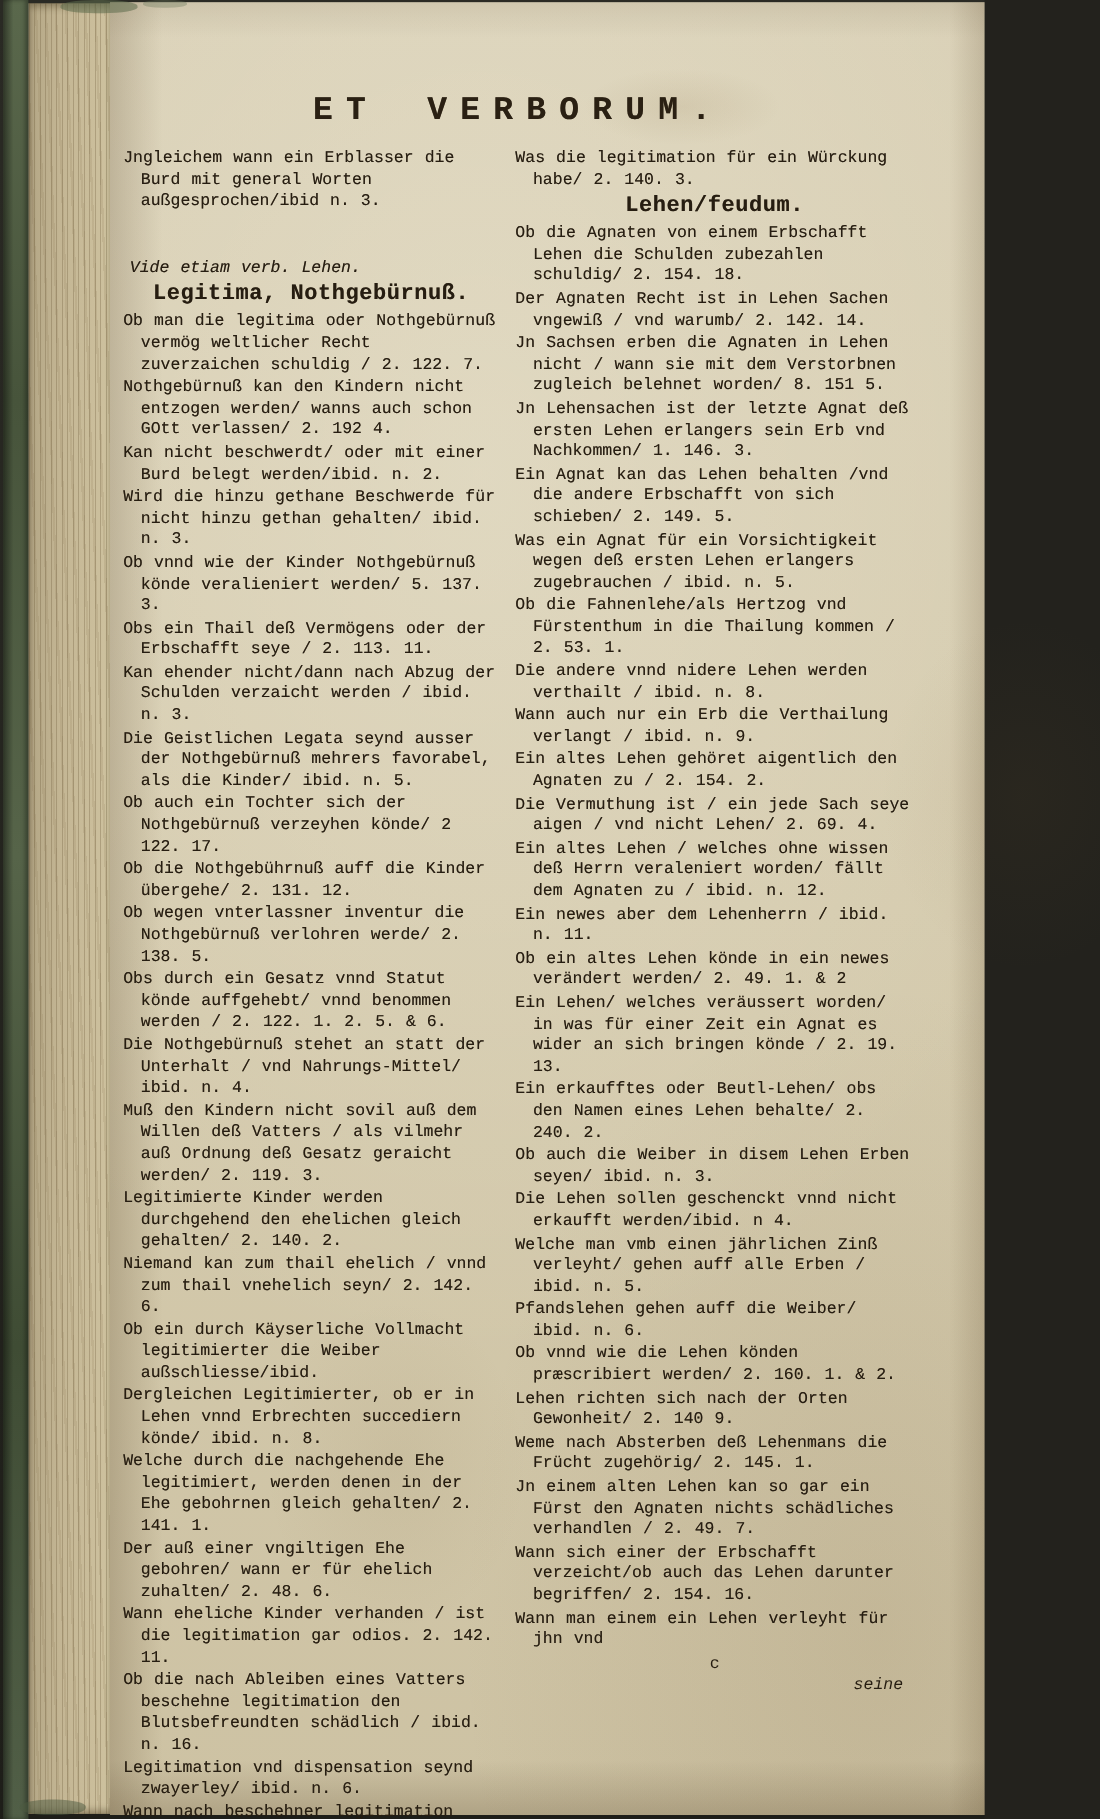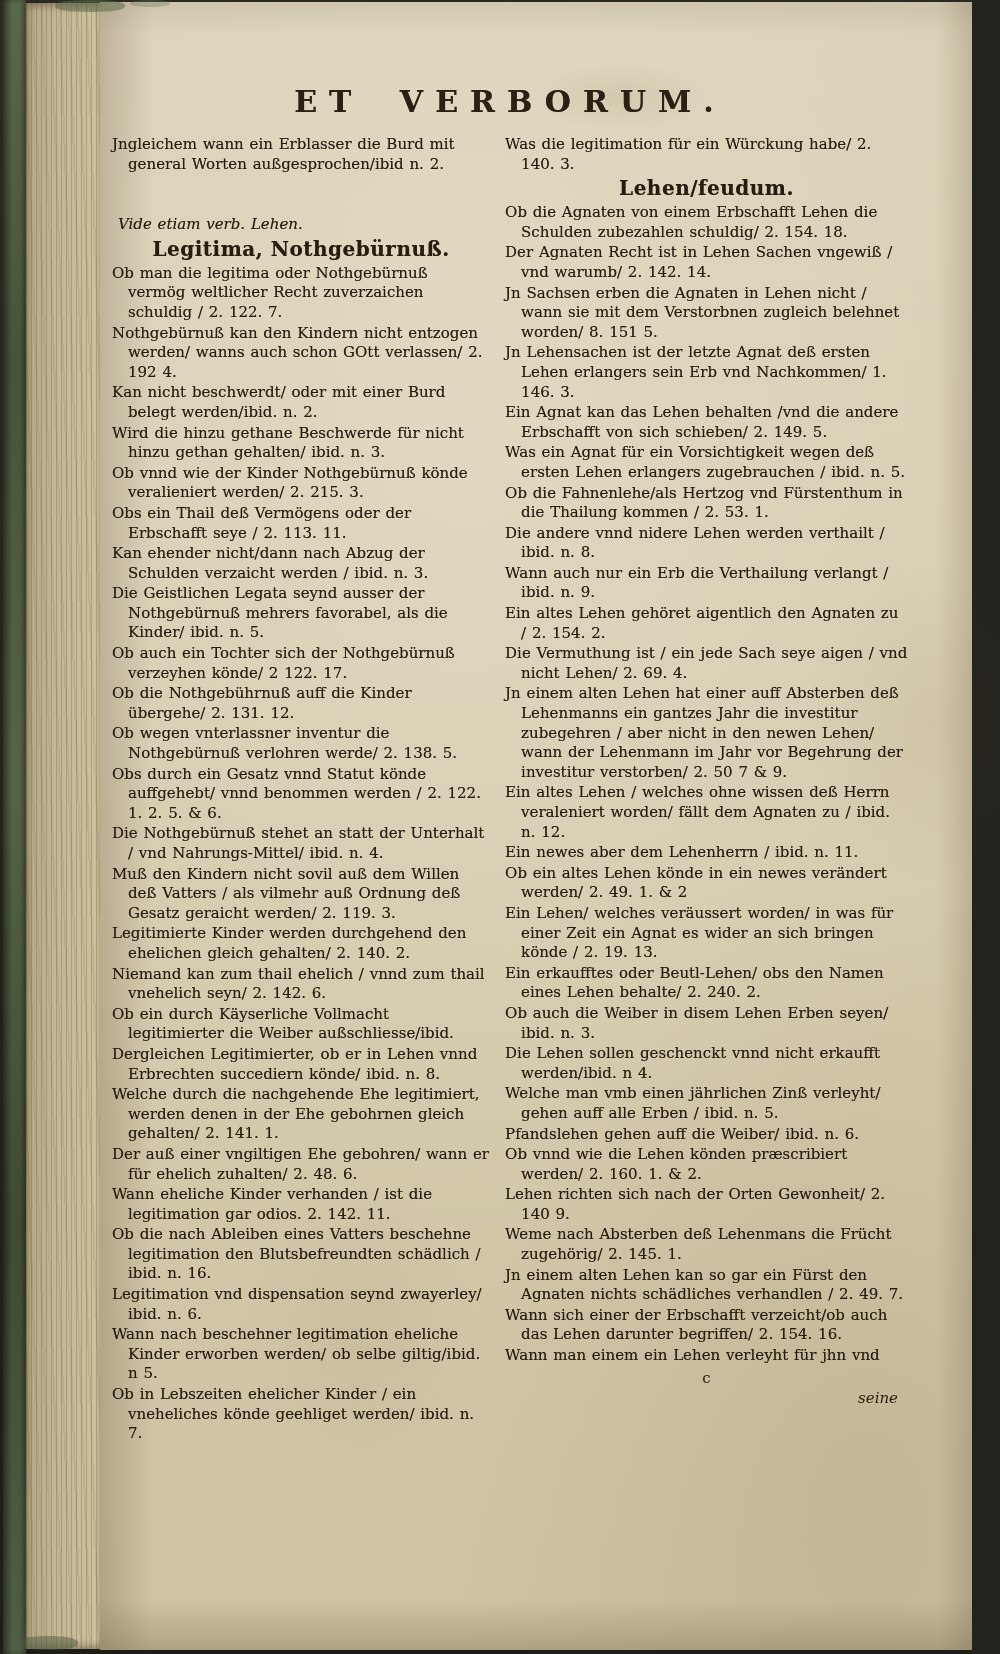--- a/index.html
+++ b/index.html
@@ -2,21 +2,21 @@
 <html><head>
 <meta charset="utf-8">
 <style>
   html,body{margin:0;padding:0;}
   body{
     width:1000px;height:1654px;
     background:#23221d;
     font-family:"DejaVu Serif","Liberation Serif",serif;
     overflow:hidden;
   }
-  .scan{position:relative;width:972px;height:1654px;background:linear-gradient(180deg,#2a2a24,#1e1e19);}
+  .scan{position:relative;width:895px;height:1654px;background:linear-gradient(180deg,#2a2a24,#1e1e19);font-family:Liberation Mono, monospace;}
   
   .cover-strip{
     position:absolute;left:3px;top:0;bottom:0;width:23px;
     background:
       linear-gradient(90deg, rgba(0,0,0,0.45), rgba(0,0,0,0) 40%),
       linear-gradient(180deg,#5a684c 0%,#47543b 22%,#566449 47%,#3f4c34 74%,#515f47 100%);
     box-shadow:inset -3px 0 4px rgba(0,0,0,0.35);
   }
   
   .page-edges{
@@ -94,28 +94,28 @@
     <div class="stain stain-c"></div>
   </div>
   <div class="smudge smudge-a"></div>
   <div class="smudge smudge-b"></div>
   <div class="smudge smudge-c"></div>
 
   <div class="content">
     <h1 class="running-head">ET VERBORUM.</h1>
     <div class="columns">
       <div class="col col-left">
-          <div class="idx-entry">Jngleichem wann ein Erblasser die Burd mit general Worten außgesprochen/ibid n. 2.</div>
+          <div class="idx-entry">Jngleichem wann ein Erblasser die Burd mit general Worten außgesprochen/ibid n. 3.</div>
           <div class="idx-note">Vide etiam verb. Lehen.</div>
           <div class="idx-heading">Legitima, Nothgebürnuß.</div>
           <div class="idx-entry">Ob man die legitima oder Nothgebürnuß vermög weltlicher Recht zuverzaichen schuldig / 2. 122. 7.</div>
           <div class="idx-entry">Nothgebürnuß kan den Kindern nicht entzogen werden/ wanns auch schon GOtt verlassen/ 2. 192 4.</div>
           <div class="idx-entry">Kan nicht beschwerdt/ oder mit einer Burd belegt werden/ibid. n. 2.</div>
           <div class="idx-entry">Wird die hinzu gethane Beschwerde für nicht hinzu gethan gehalten/ ibid. n. 3.</div>
-          <div class="idx-entry">Ob vnnd wie der Kinder Nothgebürnuß könde veralieniert werden/ 2. 215. 3.</div>
+          <div class="idx-entry">Ob vnnd wie der Kinder Nothgebürnuß könde veralieniert werden/ 5. 137. 3.</div>
           <div class="idx-entry">Obs ein Thail deß Vermögens oder der Erbschafft seye / 2. 113. 11.</div>
           <div class="idx-entry">Kan ehender nicht/dann nach Abzug der Schulden verzaicht werden / ibid. n. 3.</div>
           <div class="idx-entry">Die Geistlichen Legata seynd ausser der Nothgebürnuß mehrers favorabel, als die Kinder/ ibid. n. 5.</div>
           <div class="idx-entry">Ob auch ein Tochter sich der Nothgebürnuß verzeyhen könde/ 2 122. 17.</div>
           <div class="idx-entry">Ob die Nothgebührnuß auff die Kinder übergehe/ 2. 131. 12.</div>
           <div class="idx-entry">Ob wegen vnterlassner inventur die Nothgebürnuß verlohren werde/ 2. 138. 5.</div>
           <div class="idx-entry">Obs durch ein Gesatz vnnd Statut könde auffgehebt/ vnnd benommen werden / 2. 122. 1. 2. 5. &amp; 6.</div>
           <div class="idx-entry">Die Nothgebürnuß stehet an statt der Unterhalt / vnd Nahrungs-Mittel/ ibid. n. 4.</div>
           <div class="idx-entry">Muß den Kindern nicht sovil auß dem Willen deß Vatters / als vilmehr auß Ordnung deß Gesatz geraicht werden/ 2. 119. 3.</div>
           <div class="idx-entry">Legitimierte Kinder werden durchgehend den ehelichen gleich gehalten/ 2. 140. 2.</div>
@@ -138,21 +138,20 @@
             <div class="idx-entry">Der Agnaten Recht ist in Lehen Sachen vngewiß / vnd warumb/ 2. 142. 14.</div>
             <div class="idx-entry">Jn Sachsen erben die Agnaten in Lehen nicht / wann sie mit dem Verstorbnen zugleich belehnet worden/ 8. 151 5.</div>
             <div class="idx-entry">Jn Lehensachen ist der letzte Agnat deß ersten Lehen erlangers sein Erb vnd Nachkommen/ 1. 146. 3.</div>
             <div class="idx-entry">Ein Agnat kan das Lehen behalten /vnd die andere Erbschafft von sich schieben/ 2. 149. 5.</div>
             <div class="idx-entry">Was ein Agnat für ein Vorsichtigkeit wegen deß ersten Lehen erlangers zugebrauchen / ibid. n. 5.</div>
             <div class="idx-entry">Ob die Fahnenlehe/als Hertzog vnd Fürstenthum in die Thailung kommen / 2. 53. 1.</div>
             <div class="idx-entry">Die andere vnnd nidere Lehen werden verthailt / ibid. n. 8.</div>
             <div class="idx-entry">Wann auch nur ein Erb die Verthailung verlangt / ibid. n. 9.</div>
             <div class="idx-entry">Ein altes Lehen gehöret aigentlich den Agnaten zu / 2. 154. 2.</div>
             <div class="idx-entry">Die Vermuthung ist / ein jede Sach seye aigen / vnd nicht Lehen/ 2. 69. 4.</div>
-            <div class="idx-entry">Jn einem alten Lehen hat einer auff Absterben deß Lehenmanns ein gantzes Jahr die investitur zubegehren / aber nicht in den newen Lehen/ wann der Lehenmann im Jahr vor Begehrung der investitur verstorben/ 2. 50 7 &amp; 9.</div>
             <div class="idx-entry">Ein altes Lehen / welches ohne wissen deß Herrn veraleniert worden/ fällt dem Agnaten zu / ibid. n. 12.</div>
             <div class="idx-entry">Ein newes aber dem Lehenherrn / ibid. n. 11.</div>
             <div class="idx-entry">Ob ein altes Lehen könde in ein newes verändert werden/ 2. 49. 1. &amp; 2</div>
             <div class="idx-entry">Ein Lehen/ welches veräussert worden/ in was für einer Zeit ein Agnat es wider an sich bringen könde / 2. 19. 13.</div>
             <div class="idx-entry">Ein erkaufftes oder Beutl-Lehen/ obs den Namen eines Lehen behalte/ 2. 240. 2.</div>
             <div class="idx-entry">Ob auch die Weiber in disem Lehen Erben seyen/ ibid. n. 3.</div>
             <div class="idx-entry">Die Lehen sollen geschenckt vnnd nicht erkaufft werden/ibid. n 4.</div>
             <div class="idx-entry">Welche man vmb einen jährlichen Zinß verleyht/ gehen auff alle Erben / ibid. n. 5.</div>
             <div class="idx-entry">Pfandslehen gehen auff die Weiber/ ibid. n. 6.</div>
             <div class="idx-entry">Ob vnnd wie die Lehen könden præscribiert werden/ 2. 160. 1. &amp; 2.</div>

